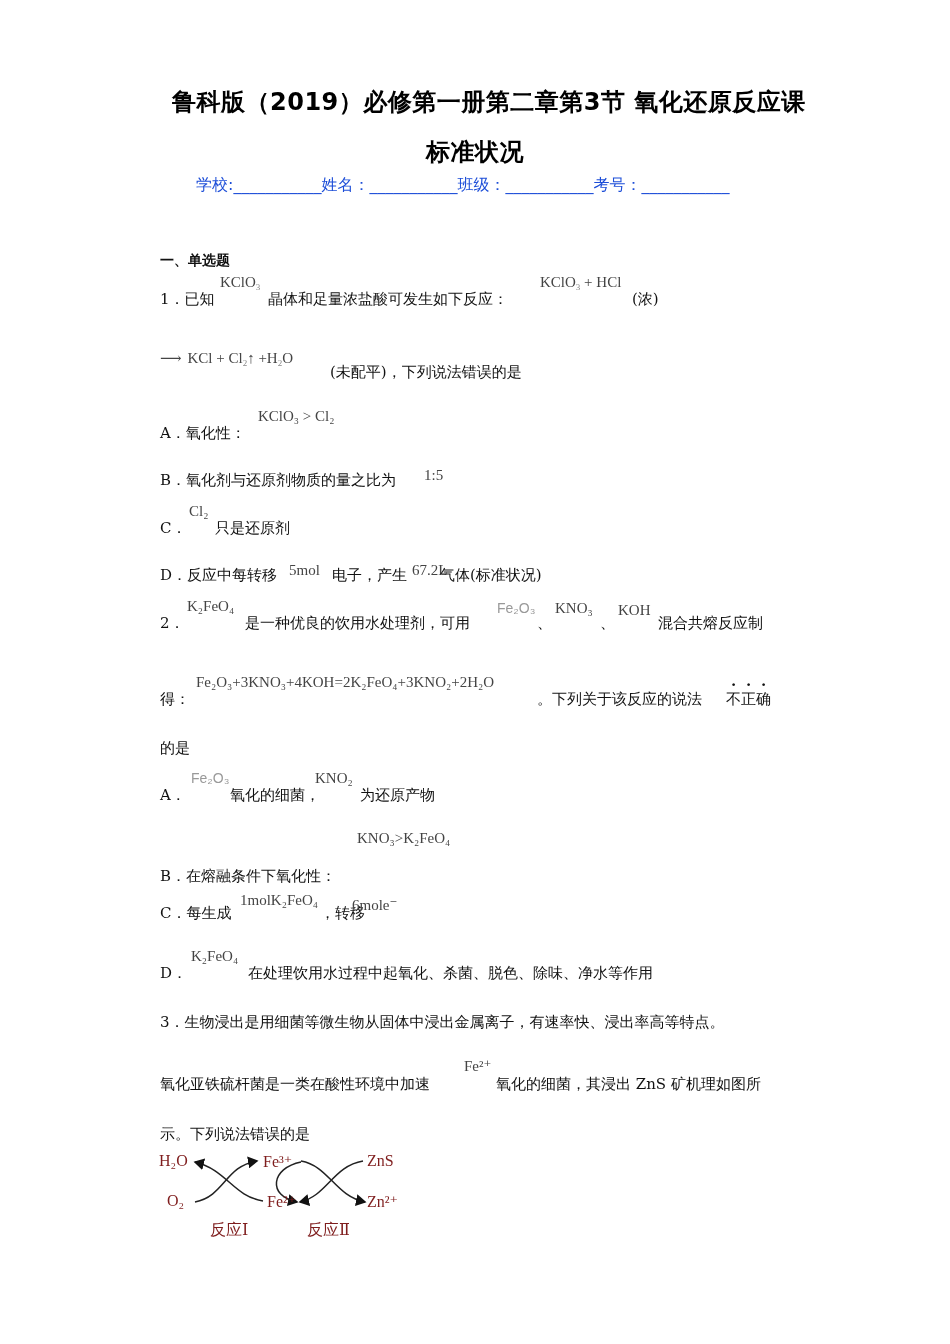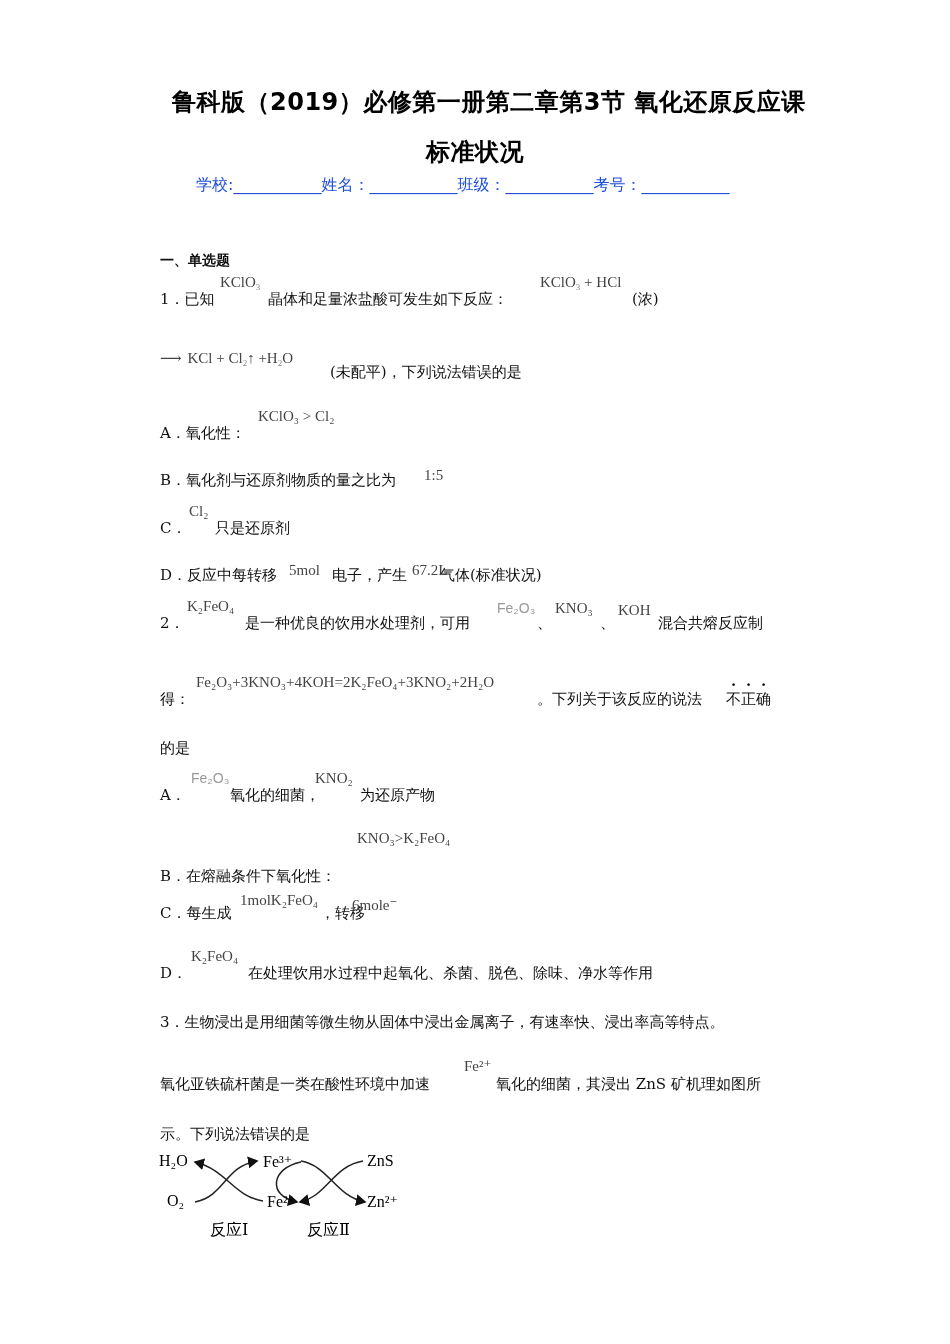--- a/index.html
+++ b/index.html
@@ -9,21 +9,21 @@
   .title { font-family: "DejaVu Sans", "Liberation Sans", sans-serif; font-weight: bold;
            font-size: 24px; color: #000; letter-spacing: 0.5px; }
   .info { font-family: "DejaVu Sans", "Liberation Sans", sans-serif; font-size: 16px; color: #1d4ed8; }
   .section { font-family: "DejaVu Sans", "Liberation Sans", sans-serif; font-weight: bold; font-size: 14px; }
   .txt { font-size: 15px; color: #111; }
   .f { font-family: "Liberation Serif", "DejaVu Serif", serif; font-size: 15px; color: #444; }
   .f sub { font-size: 9px; vertical-align: -3px; color: #888; }
   .fsans { font-family: "Liberation Sans", "DejaVu Sans", sans-serif; color: #999; font-size: 14px; }
   .emdot { position: relative; }
   .emdot::after { content: "·"; position: absolute; left: 50%; top: -14px; transform: translateX(-50%); font-weight: bold; }
-  .diagram-text { font-family: "Liberation Serif", "DejaVu Serif", serif; font-size: 16px; color: #000000; }
+  .diagram-text { font-family: "Liberation Serif", "DejaVu Serif", serif; font-size: 16px; color: #7f1d1d; }
 </style>
 </head>
 <body>
 
 <div class="abs title" style="left:172px; top:86px;">鲁科版（2019）必修第一册第二章第3节 氧化还原反应课</div>
 <div class="abs title" style="left:426px; top:136px;">标准状况</div>
 <div class="abs info" style="left:196px; top:175px;">学校:___________姓名：___________班级：___________考号：___________</div>
 
 <div class="abs section" style="left:160px; top:252px;">一、单选题</div>
 

